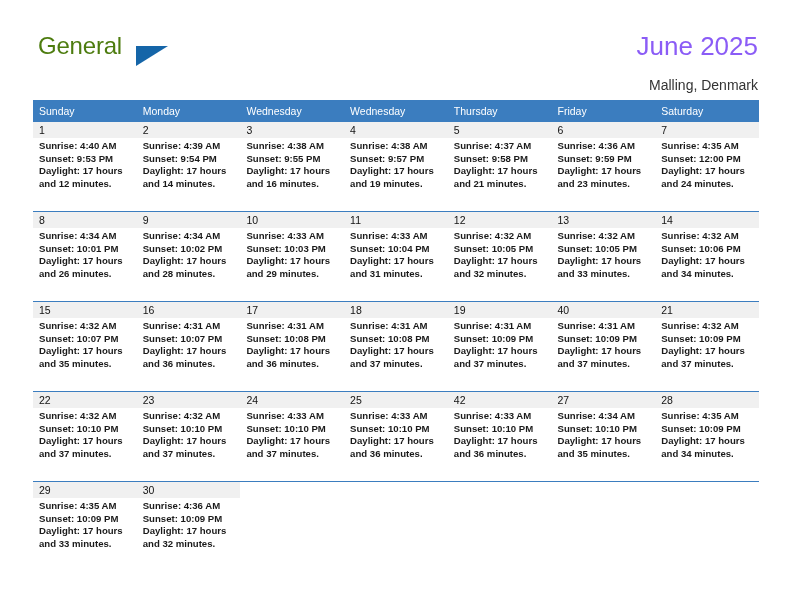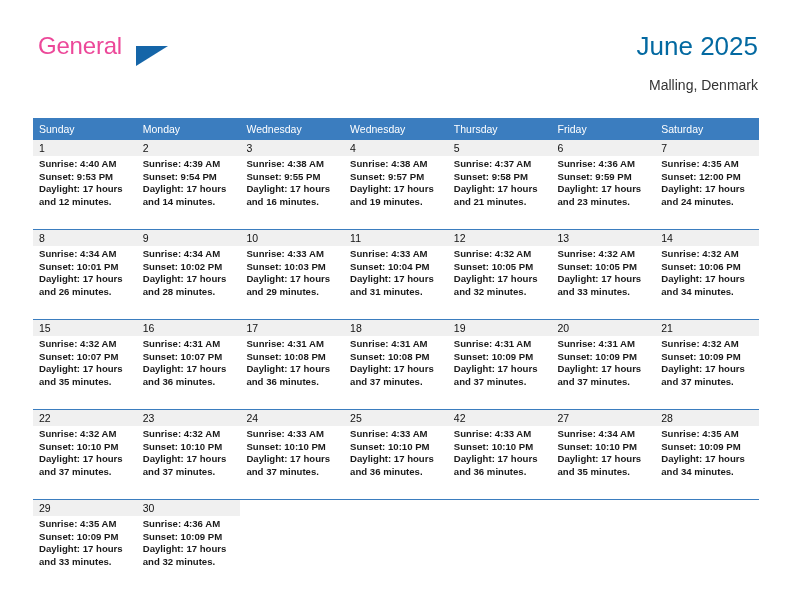--- a/index.html
+++ b/index.html
@@ -33,21 +33,21 @@
     position: absolute;
     left: 5px;
     top: 6px;
     width: 220px;
     height: 56px;
     line-height: 1;
   }
   .brand-general {
     display: block;
     font-size: 24px;
-    color: #ec4899;
+    color: #4d7c0f;
     letter-spacing: -0.2px;
     font-family: "Liberation Sans", sans-serif;
   }
   .brand-blue {
     display: block;
     font-size: 24px;
     color: #1a7fc1;
     margin-left: 28px;
     margin-top: -5px;
     font-family: "Liberation Sans", sans-serif;
@@ -62,37 +62,37 @@
     border-bottom: 20px solid transparent;
   }
   .title-wrap {
     position: absolute;
     right: 0;
     top: 0;
     text-align: right;
   }
   .cal-title {
     font-size: 26px;
-    color: #0369a1;
+    color: #8b5cf6;
     line-height: 36px;
     white-space: nowrap;
   }
   .cal-subtitle {
     font-size: 14px;
     color: #333333;
     line-height: 22px;
     margin-top: 10px;
     white-space: nowrap;
   }
 
   
   .calendar {
     position: absolute;
     left: 33px;
-    top: 118px;
+    top: 100px;
     width: 726px;
     border-collapse: collapse;
     table-layout: fixed;
   }
   .calendar th {
     background: #3B7DBF;
     color: #ffffff;
     font-size: 10.5px;
     font-weight: normal;
     text-align: left;
@@ -396,21 +396,21 @@
               <div class="details">
                 <div>Sunrise: 4:31 AM</div>
                 <div>Sunset: 10:09 PM</div>
                 <div>Daylight: 17 hours</div>
                 <div>and 37 minutes.</div>
               </div>
             </div>
           </td>
           <td>
             <div class="daycell filled">
-              <div class="daynum-bar">20</div>
+              <div class="daynum-bar">40</div>
               <div class="details">
                 <div>Sunrise: 4:31 AM</div>
                 <div>Sunset: 10:09 PM</div>
                 <div>Daylight: 17 hours</div>
                 <div>and 37 minutes.</div>
               </div>
             </div>
           </td>
           <td>
             <div class="daycell filled">

